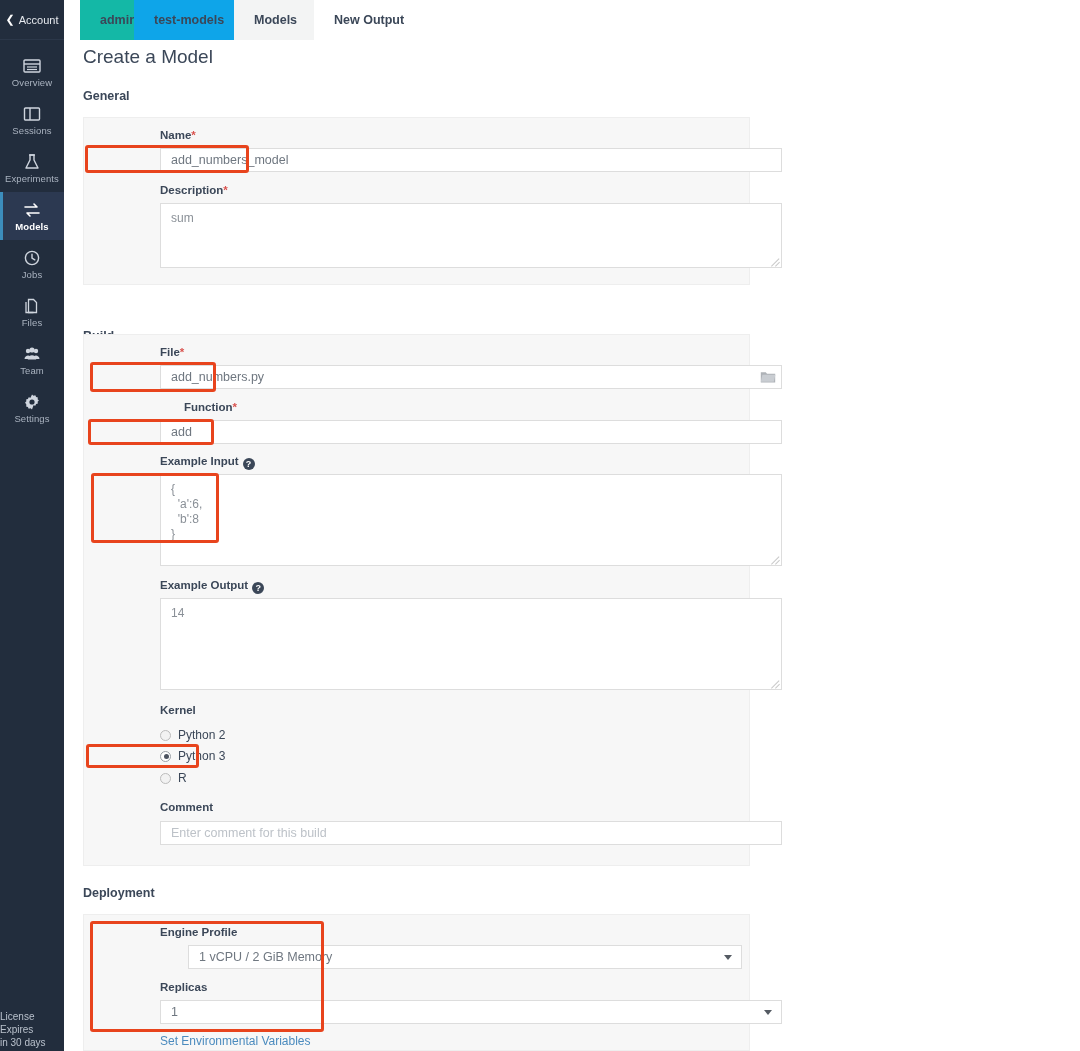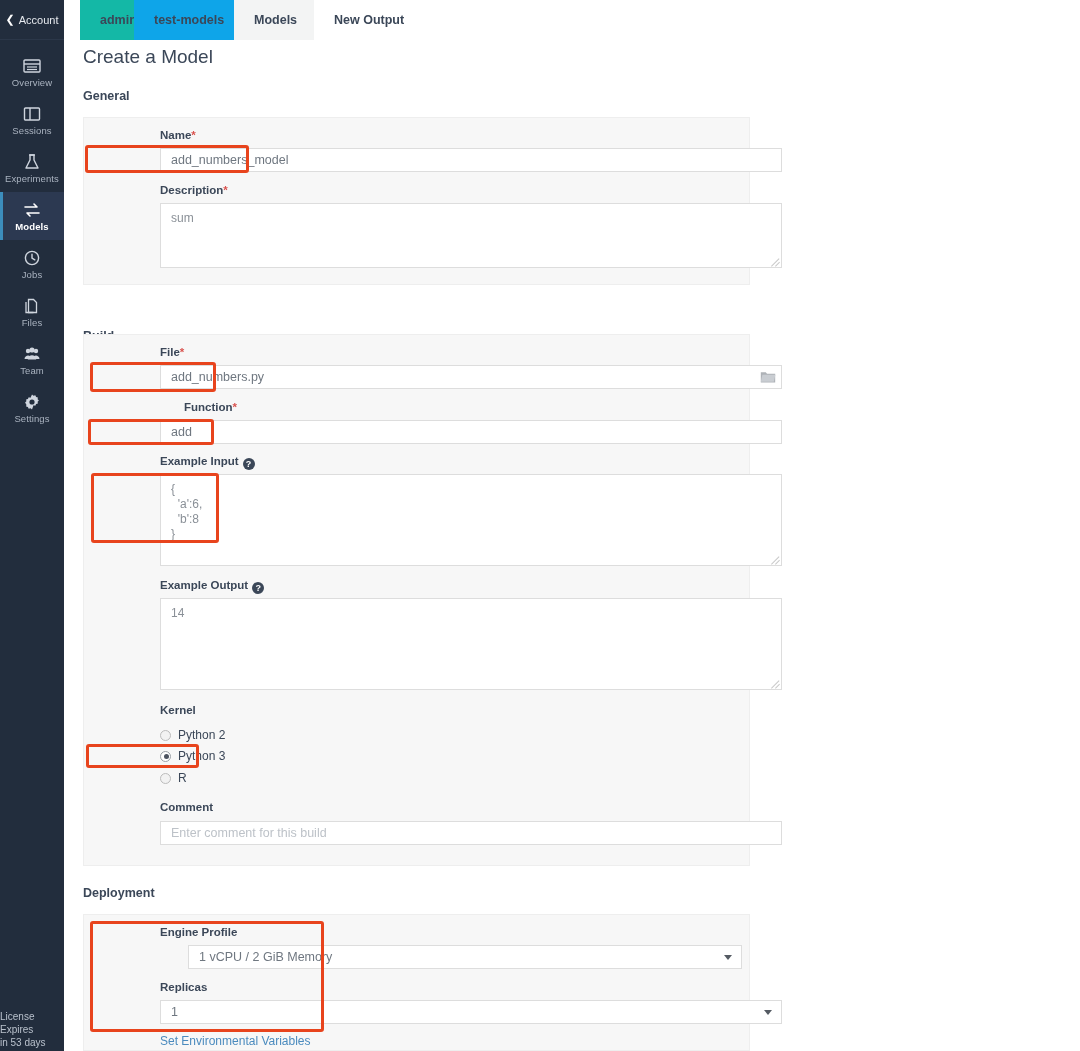--- a/index.html
+++ b/index.html
@@ -261,21 +261,21 @@
             </svg>
         </span>
         <span class="nav-label">Settings</span>
       </div>
 
     </div>
 
     <div class="license">
       <div>License</div>
       <div>Expires</div>
-      <div>in 53 days</div>
+      <div>in 30 days</div>
     </div>
   </div>
 
   <div class="crumbbar">
 
     <div class="crumb" style="left:16px; width:70px; background:#14b8a6;">
       <span>admin</span>
       <span class="tip">
         <svg width="13" height="40" viewBox="0 0 13 40">
             <path d="M0 0 L13 20 L0 40 Z" fill="#eceeef"></path>

